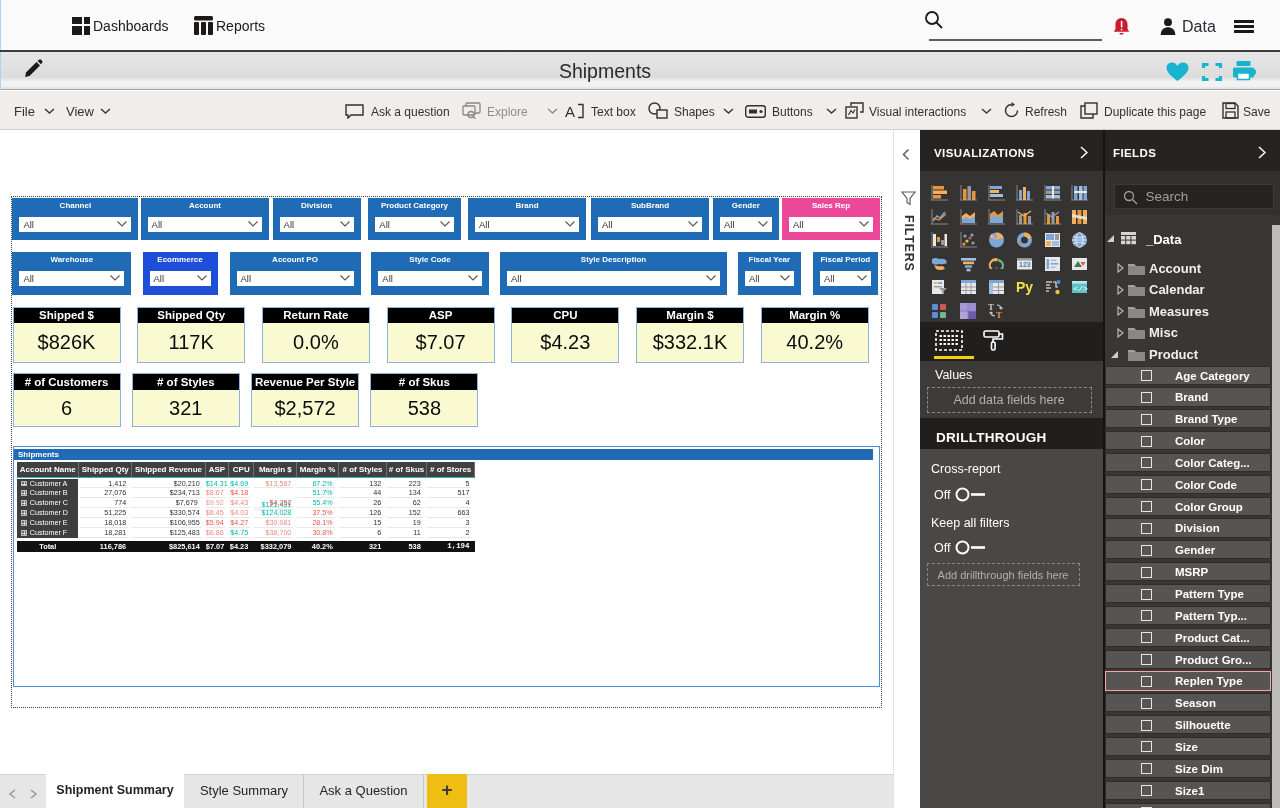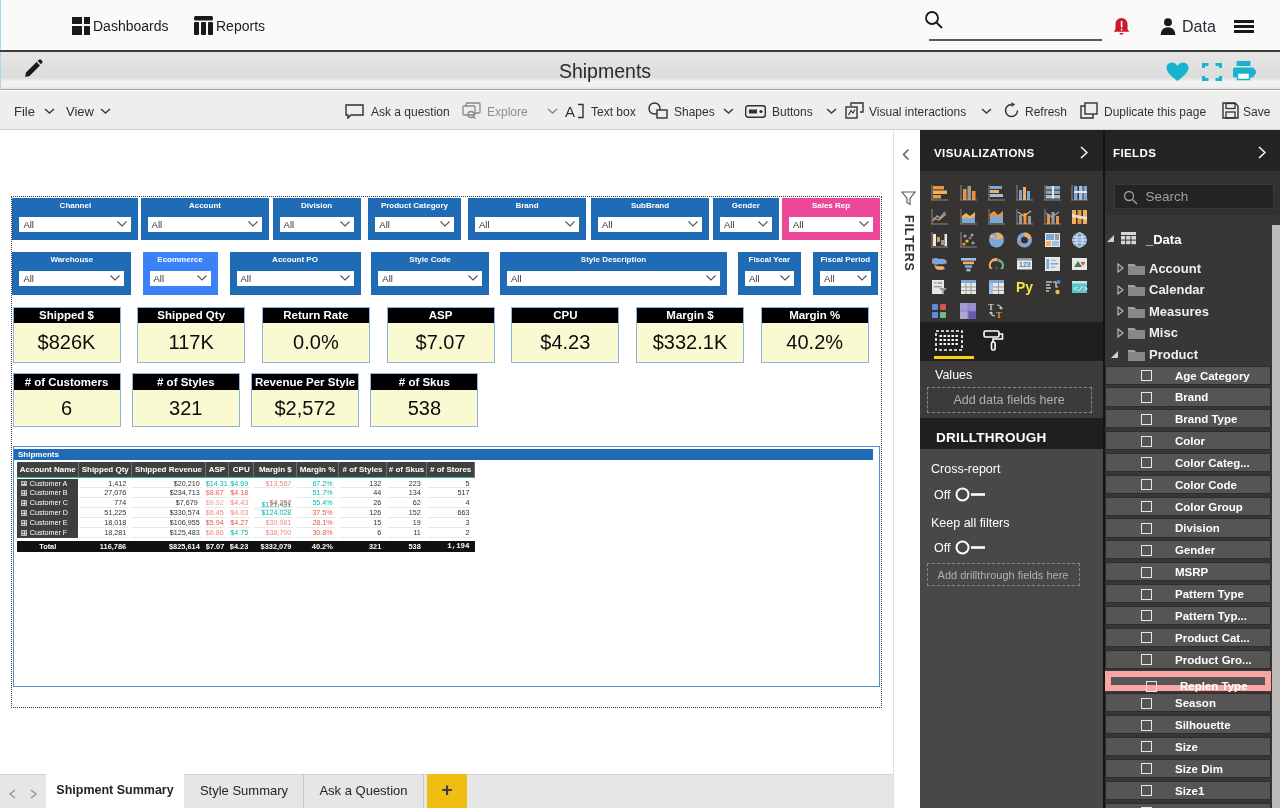--- a/index.html
+++ b/index.html
@@ -242,21 +242,21 @@
   </div>
 <div class="abs" style="left:12.4px;top:252px;width:118.8px;height:43px;background:#1f6bb5;">
     <div style="text-align:center;font-size:8px;font-weight:bold;color:#fff;padding-top:3px;">Warehouse</div>
     <div style="position:absolute;left:7px;right:7px;top:19px;height:15px;background:#fff;">
       <span style="position:absolute;left:4px;top:2px;font-size:9.5px;color:#333;">All</span>
       <svg style="position:absolute;right:4px;top:4px;" width="10" height="6" viewBox="0 0 10 6">
         <polyline points="0.5,0.5 5,5 9.5,0.5" fill="none" stroke="#555" stroke-width="1.1"></polyline>
       </svg>
     </div>
   </div>
-<div class="abs" style="left:142.5px;top:252px;width:75px;height:43px;background:#3b82f6;">
+<div class="abs" style="left:142.5px;top:252px;width:75px;height:43px;background:#1d4ed8;">
     <div style="text-align:center;font-size:8px;font-weight:bold;color:#fff;padding-top:3px;">Ecommerce</div>
     <div style="position:absolute;left:7px;right:7px;top:19px;height:15px;background:#fff;">
       <span style="position:absolute;left:4px;top:2px;font-size:9.5px;color:#333;">All</span>
       <svg style="position:absolute;right:4px;top:4px;" width="10" height="6" viewBox="0 0 10 6">
         <polyline points="0.5,0.5 5,5 9.5,0.5" fill="none" stroke="#555" stroke-width="1.1"></polyline>
       </svg>
     </div>
   </div>
 <div class="abs" style="left:229.5px;top:252px;width:131px;height:43px;background:#1f6bb5;">
     <div style="text-align:center;font-size:8px;font-weight:bold;color:#fff;padding-top:3px;">Account PO</div>
@@ -370,21 +370,21 @@
 <div style="position:absolute;left:237.1px;top:0;width:39.1px;height:9.6px;border-bottom:1px solid #e8e8e8;color:#ef8983;font-size:7.2px;text-align:right;padding-right:2px;line-height:9.6px;">$13,587</div>
 <div style="position:absolute;left:280.2px;top:0;width:37.4px;height:9.6px;border-bottom:1px solid #e8e8e8;color:#01b8aa;font-size:7.2px;text-align:right;padding-right:2px;line-height:9.6px;">67.2%</div>
 <div style="position:absolute;left:321.6px;top:0;width:44.5px;height:9.6px;border-bottom:1px solid #e8e8e8;color:#303030;font-size:7.2px;text-align:right;padding-right:2px;line-height:9.6px;">132</div>
 <div style="position:absolute;left:370.1px;top:0;width:35.5px;height:9.6px;border-bottom:1px solid #e8e8e8;color:#303030;font-size:7.2px;text-align:right;padding-right:2px;line-height:9.6px;">223</div>
 <div style="position:absolute;left:409.6px;top:0;width:44.7px;height:9.6px;border-bottom:1px solid #e8e8e8;color:#303030;font-size:7.2px;text-align:right;padding-right:2px;line-height:9.6px;">5</div>
 </div>
 <div class="abs" style="left:17.2px;top:488.4px;height:9.9px;">
 <div style="position:absolute;left:0;top:0;width:61.1px;height:9.6px;background:#3e3e3e;color:#fff;font-size:7.2px;line-height:9.6px;"><span style="display:inline-block;width:5.5px;height:5.5px;border:1px solid #bbb;margin:0 3px 0 4px;position:relative;top:0.5px;background:linear-gradient(#3e3e3e 0 2px,#bbb 2px 3px,#3e3e3e 3px),linear-gradient(90deg,#3e3e3e 0 2px,#bbb 2px 3px,#3e3e3e 3px);background-blend-mode:screen;"></span>Customer B</div>
 <div style="position:absolute;left:62.1px;top:0;width:48.9px;height:9.6px;border-bottom:1px solid #e8e8e8;color:#303030;font-size:7.2px;text-align:right;padding-right:2px;line-height:9.6px;">27,076</div>
 <div style="position:absolute;left:115px;top:0;width:69.6px;height:9.6px;border-bottom:1px solid #e8e8e8;color:#303030;font-size:7.2px;text-align:right;padding-right:2px;line-height:9.6px;">$234,713</div>
-<div style="position:absolute;left:188.6px;top:0;width:19.4px;height:9.6px;border-bottom:1px solid #e8e8e8;color:#ef8983;font-size:7.2px;text-align:right;padding-right:2px;line-height:9.6px;font-weight:bold;">$8.67</div>
+<div style="position:absolute;left:188.6px;top:0;width:19.4px;height:9.6px;border-bottom:1px solid #e8e8e8;color:#ef8983;font-size:7.2px;text-align:right;padding-right:2px;line-height:9.6px;">$8.67</div>
 <div style="position:absolute;left:212px;top:0;width:21.1px;height:9.6px;border-bottom:1px solid #e8e8e8;color:#e8554e;font-size:7.2px;text-align:right;padding-right:2px;line-height:9.6px;">$4.18</div>
 <div style="position:absolute;left:237.1px;top:12px;width:39.1px;height:9.6px;border-bottom:1px solid #e8e8e8;color:#01b8aa;font-size:7.2px;text-align:right;padding-right:2px;line-height:9.6px;">$121,431</div>
 <div style="position:absolute;left:280.2px;top:0;width:37.4px;height:9.6px;border-bottom:1px solid #e8e8e8;color:#01b8aa;font-size:7.2px;text-align:right;padding-right:2px;line-height:9.6px;">51.7%</div>
 <div style="position:absolute;left:321.6px;top:0;width:44.5px;height:9.6px;border-bottom:1px solid #e8e8e8;color:#303030;font-size:7.2px;text-align:right;padding-right:2px;line-height:9.6px;">44</div>
 <div style="position:absolute;left:370.1px;top:0;width:35.5px;height:9.6px;border-bottom:1px solid #e8e8e8;color:#303030;font-size:7.2px;text-align:right;padding-right:2px;line-height:9.6px;">134</div>
 <div style="position:absolute;left:409.6px;top:0;width:44.7px;height:9.6px;border-bottom:1px solid #e8e8e8;color:#303030;font-size:7.2px;text-align:right;padding-right:2px;line-height:9.6px;">517</div>
 </div>
 <div class="abs" style="left:17.2px;top:498.3px;height:9.9px;">
 <div style="position:absolute;left:0;top:0;width:61.1px;height:9.6px;background:#3e3e3e;color:#fff;font-size:7.2px;line-height:9.6px;"><span style="display:inline-block;width:5.5px;height:5.5px;border:1px solid #bbb;margin:0 3px 0 4px;position:relative;top:0.5px;background:linear-gradient(#3e3e3e 0 2px,#bbb 2px 3px,#3e3e3e 3px),linear-gradient(90deg,#3e3e3e 0 2px,#bbb 2px 3px,#3e3e3e 3px);background-blend-mode:screen;"></span>Customer C</div>
 <div style="position:absolute;left:62.1px;top:0;width:48.9px;height:9.6px;border-bottom:1px solid #e8e8e8;color:#303030;font-size:7.2px;text-align:right;padding-right:2px;line-height:9.6px;">774</div>
@@ -858,21 +858,21 @@
     <span style="position:absolute;left:69px;top:3px;font-size:11.5px;font-weight:bold;color:#fff;">Pattern Typ...</span>
   </div>
 <div class="abs" style="left:1105px;top:627.7px;width:166px;height:19.2px;background:#575553;border:1px solid #2e2d2c;">
     <span style="position:absolute;left:35px;top:3.5px;width:11px;height:11px;border:1.6px solid #e8e6e4;"></span>
     <span style="position:absolute;left:69px;top:3px;font-size:11.5px;font-weight:bold;color:#fff;">Product Cat...</span>
   </div>
 <div class="abs" style="left:1105px;top:649.55px;width:166px;height:19.2px;background:#575553;border:1px solid #2e2d2c;">
     <span style="position:absolute;left:35px;top:3.5px;width:11px;height:11px;border:1.6px solid #e8e6e4;"></span>
     <span style="position:absolute;left:69px;top:3px;font-size:11.5px;font-weight:bold;color:#fff;">Product Gro...</span>
   </div>
-<div class="abs" style="left:1105px;top:671.4px;width:166px;height:19.2px;background:#575553;border:6px solid #fca5a5;">
+<div class="abs" style="left:1105px;top:671.4px;width:166px;height:19.2px;background:#575553;border:1px solid #fca5a5;">
     <span style="position:absolute;left:35px;top:3.5px;width:11px;height:11px;border:1.6px solid #e8e6e4;"></span>
     <span style="position:absolute;left:69px;top:3px;font-size:11.5px;font-weight:bold;color:#fff;">Replen Type</span>
   </div>
 <div class="abs" style="left:1105px;top:693.25px;width:166px;height:19.2px;background:#575553;border:1px solid #2e2d2c;">
     <span style="position:absolute;left:35px;top:3.5px;width:11px;height:11px;border:1.6px solid #e8e6e4;"></span>
     <span style="position:absolute;left:69px;top:3px;font-size:11.5px;font-weight:bold;color:#fff;">Season</span>
   </div>
 <div class="abs" style="left:1105px;top:715.1px;width:166px;height:19.2px;background:#575553;border:1px solid #2e2d2c;">
     <span style="position:absolute;left:35px;top:3.5px;width:11px;height:11px;border:1.6px solid #e8e6e4;"></span>
     <span style="position:absolute;left:69px;top:3px;font-size:11.5px;font-weight:bold;color:#fff;">Silhouette</span>

